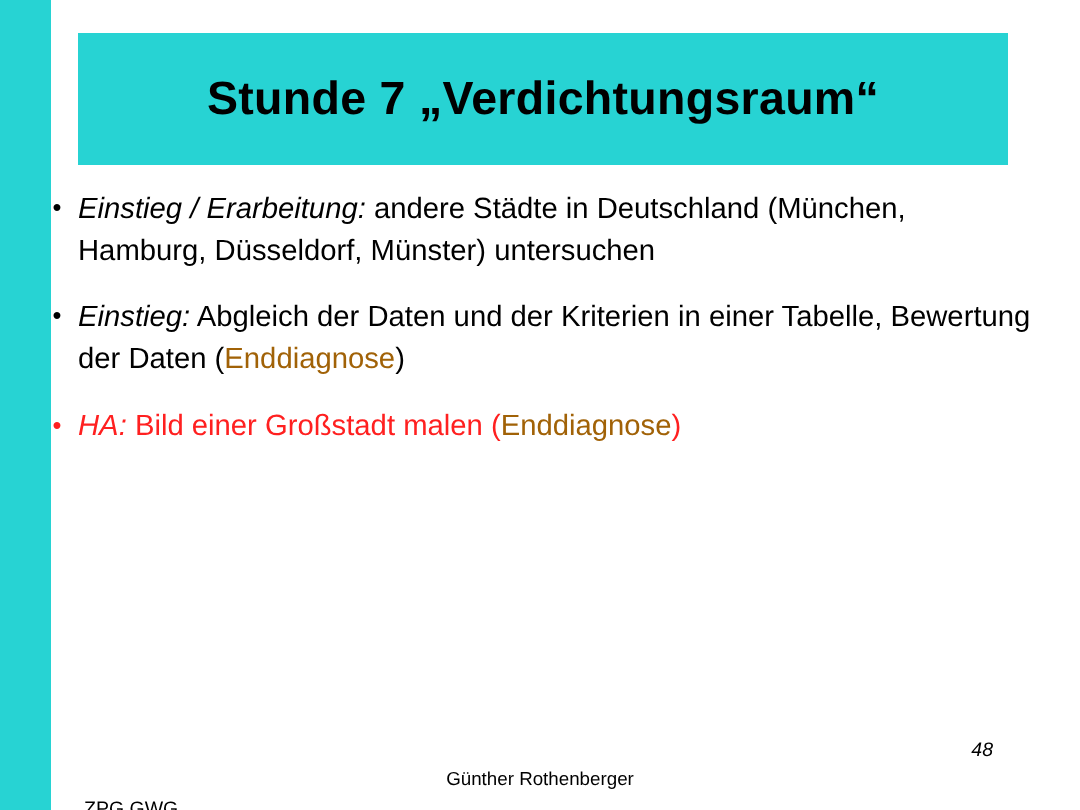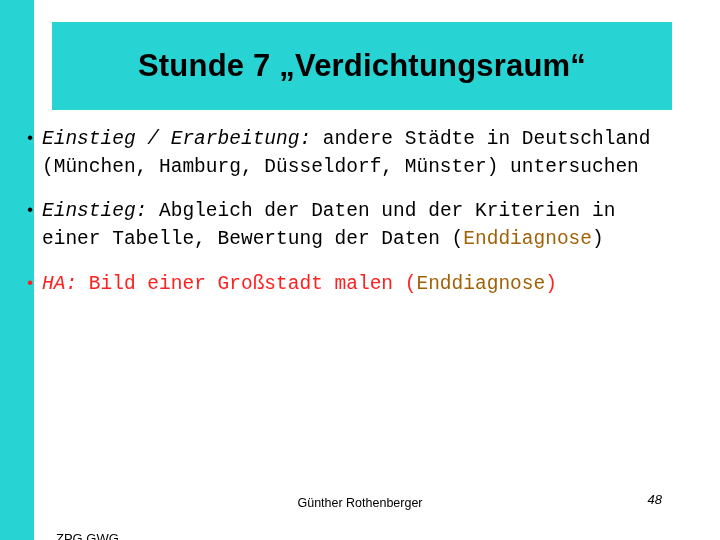--- a/index.html
+++ b/index.html
@@ -42,24 +42,23 @@
   .title-text {
     font-size: 31px;
     font-weight: bold;
     color: #000000;
     letter-spacing: 0.2px;
     text-align: left;
     white-space: nowrap;
   }
   .content {
     position: absolute;
-    left: 24px;
+    left: 34px;
     top: 126px;
     width: 660px;
-    font-family: Liberation Mono, monospace;
   }
   .bullet {
     position: relative;
     padding-left: 18px;
     margin-bottom: 17px;
     font-size: 19.5px;
     line-height: 1.42;
     color: #000000;
   }
   .bullet::before {
@@ -90,21 +89,21 @@
   }
   .footer-left {
     position: absolute;
     left: 56px;
     top: 0;
     margin-top: 39px;
   }
   .footer-center {
     position: absolute;
     left: 0;
-    top: 4px;
+    top: 20px;
     width: 720px;
     text-align: center;
     font-size: 12.5px;
   }
   .footer-right {
     position: absolute;
     right: 58px;
     top: 0;
     font-style: italic;
   }

